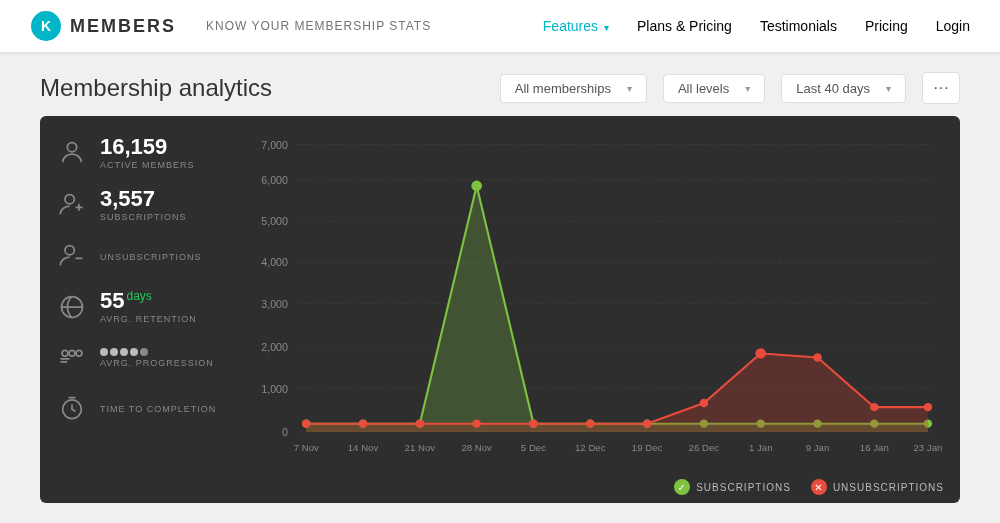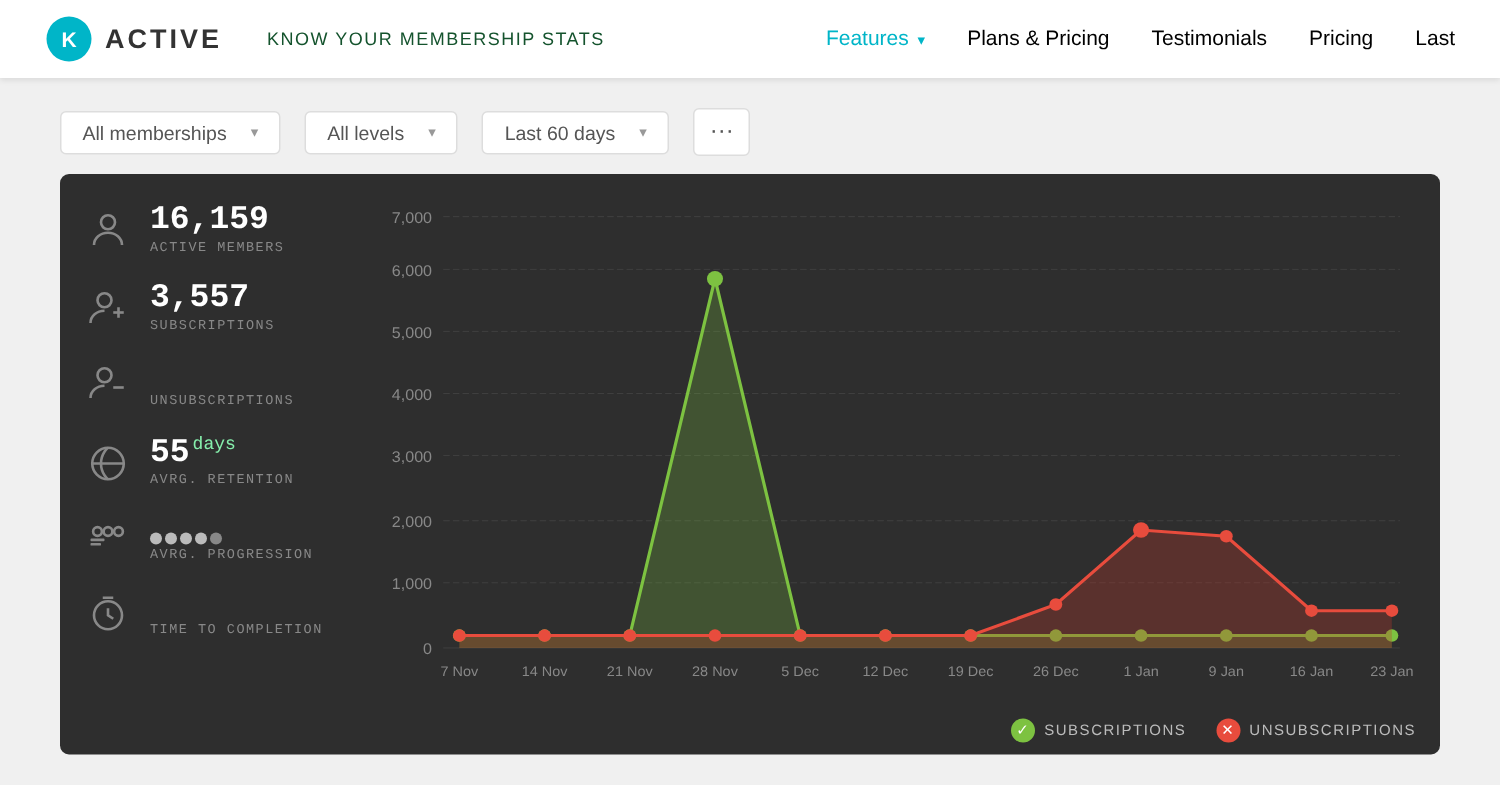--- a/index.html
+++ b/index.html
@@ -28,21 +28,21 @@
     }
     .logo-text {
       font-size: 18px;
       font-weight: 700;
       color: #333;
       letter-spacing: 2px;
     }
     .nav-promo {
       flex: 1;
       font-size: 12px;
-      color: #14532d;
+      color: #737373;
       letter-spacing: 1px;
       text-transform: uppercase;
     }
     .nav-links {
       display: flex;
       gap: 28px;
       list-style: none;
     }
     .nav-links li a {
       text-decoration: none;
@@ -118,23 +118,22 @@
     .stats-sidebar {
       width: 210px;
       flex-shrink: 0;
       padding: 20px 16px;
       display: flex;
       flex-direction: column;
       gap: 18px;
     }
     .stat-item {
       display: flex;
-      align-items: flex-end;
+      align-items: center;
       gap: 12px;
-      font-family: Liberation Mono, monospace;
     }
     .stat-icon {
       width: 32px;
       height: 32px;
       flex-shrink: 0;
       display: flex;
       align-items: center;
       justify-content: center;
     }
     .stat-icon svg {
@@ -147,21 +146,21 @@
     .stat-text {}
     .stat-number {
       font-size: 22px;
       font-weight: 600;
       color: #fff;
       line-height: 1;
     }
     .stat-number sup {
       font-size: 12px;
       font-weight: 400;
-      color: #86efac;
+      color: #22c55e;
       vertical-align: super;
       margin-left: 2px;
     }
     .stat-label {
       font-size: 9px;
       color: #888;
       letter-spacing: 1px;
       text-transform: uppercase;
       margin-top: 2px;
     }
@@ -222,57 +221,58 @@
   </style>
 </head>
 <body>
 
 <nav class="navbar">
   <div class="logo-area">
     <svg class="logo-icon" viewBox="0 0 32 32">
       <circle cx="16" cy="16" r="15" fill="#00b5c8"></circle>
       <text x="16" y="21" text-anchor="middle" fill="white" font-size="14" font-weight="bold">K</text>
     </svg>
-    <span class="logo-text">ACTIVE</span>
+    <span class="logo-text">MEMBERS</span>
   </div>
   <div class="nav-promo">KNOW YOUR MEMBERSHIP STATS</div>
   <ul class="nav-links">
     <li>
       <a href="#" class="active">
         <span>Features</span>
         <span class="chevron">▾</span>
       </a>
     </li>
     <li>
       <a href="#">Plans &amp; Pricing</a>
     </li>
     <li>
       <a href="#">Testimonials</a>
     </li>
     <li>
       <a href="#">Pricing</a>
     </li>
     <li>
-      <a href="#">Last</a>
+      <a href="#">Login</a>
     </li>
   </ul>
 </nav>
 
 <main class="main-content">
   <div class="analytics-header">
+    <h1 class="analytics-title">Membership analytics</h1>
     <button class="filter-btn">
       <span>All memberships</span>
       <span class="arrow">▾</span>
     </button>
     <button class="filter-btn">
       <span>All levels</span>
       <span class="arrow">▾</span>
     </button>
     <button class="filter-btn">
-      <span>Last 60 days</span>
+      <span>Last 40 days</span>
       <span class="arrow">▾</span>
     </button>
     <button class="more-btn">···</button>
   </div>
 
   <div class="analytics-panel">
 
     <div class="stats-sidebar">
 
       <div class="stat-item">

